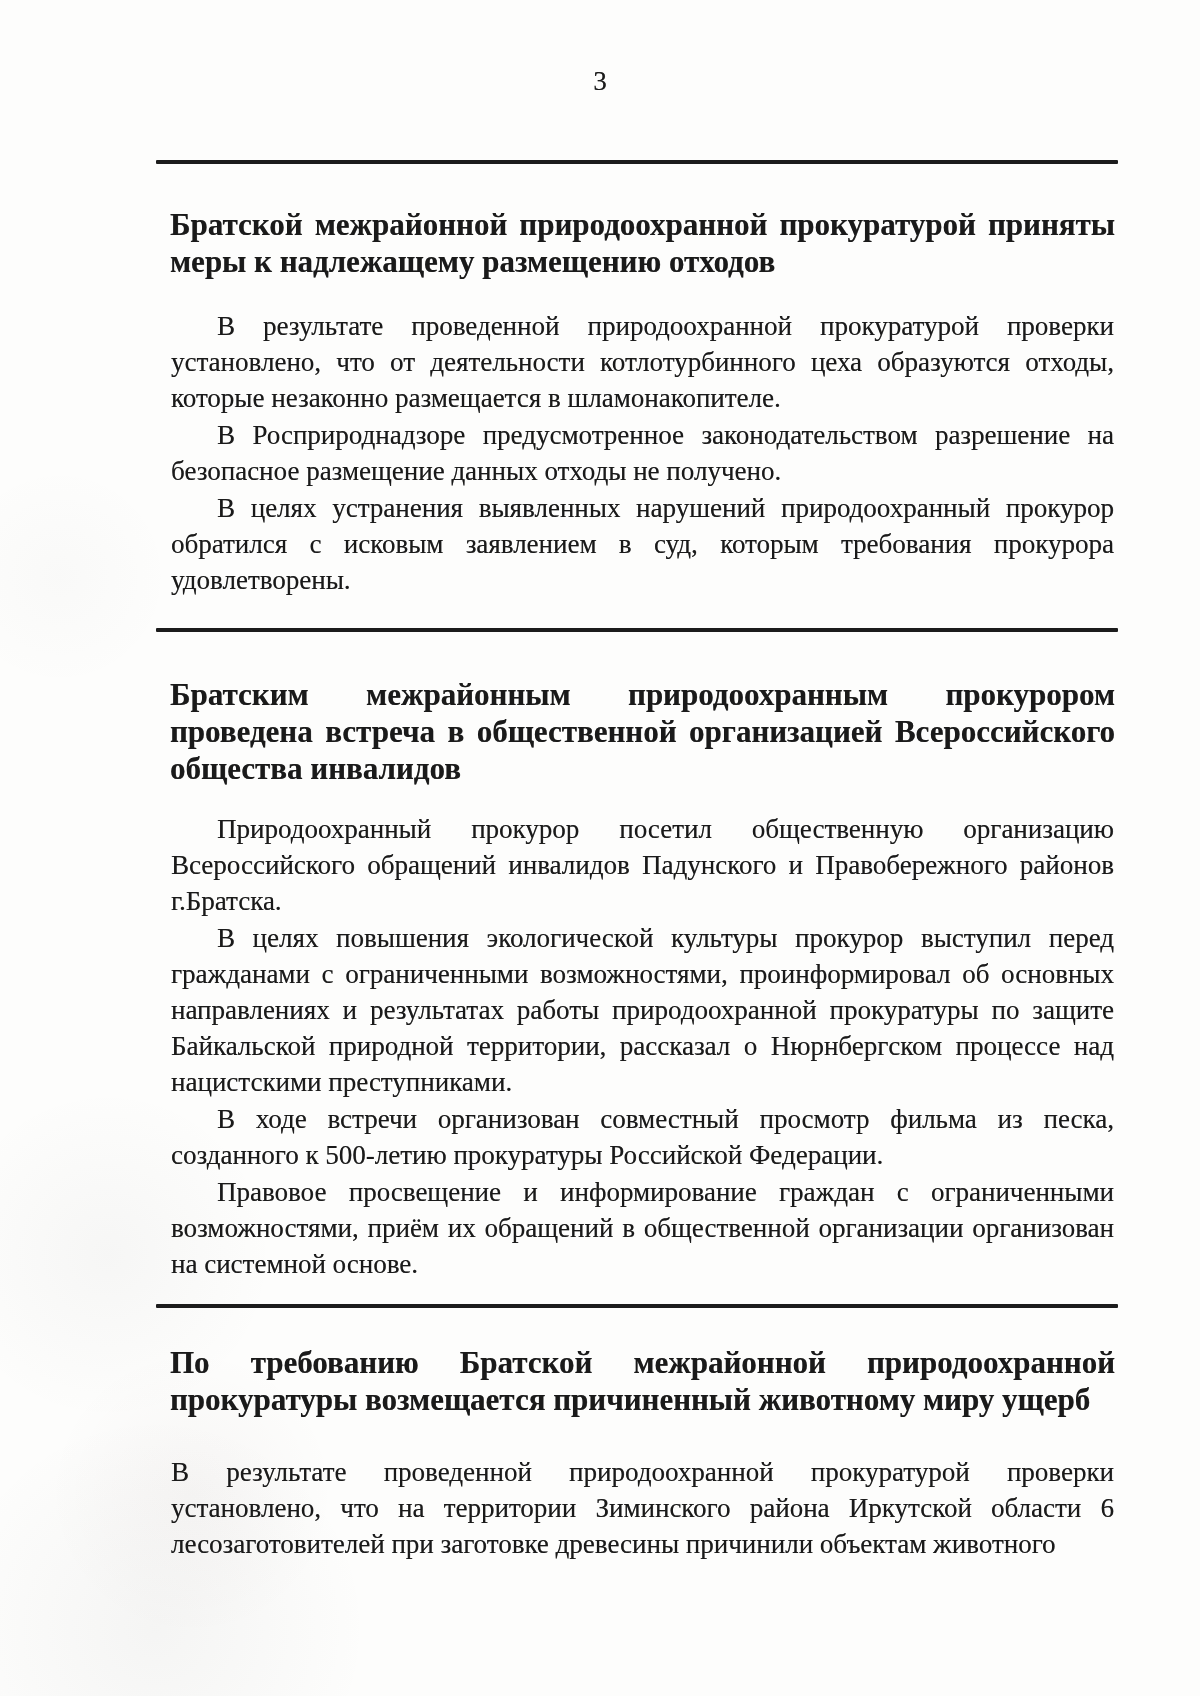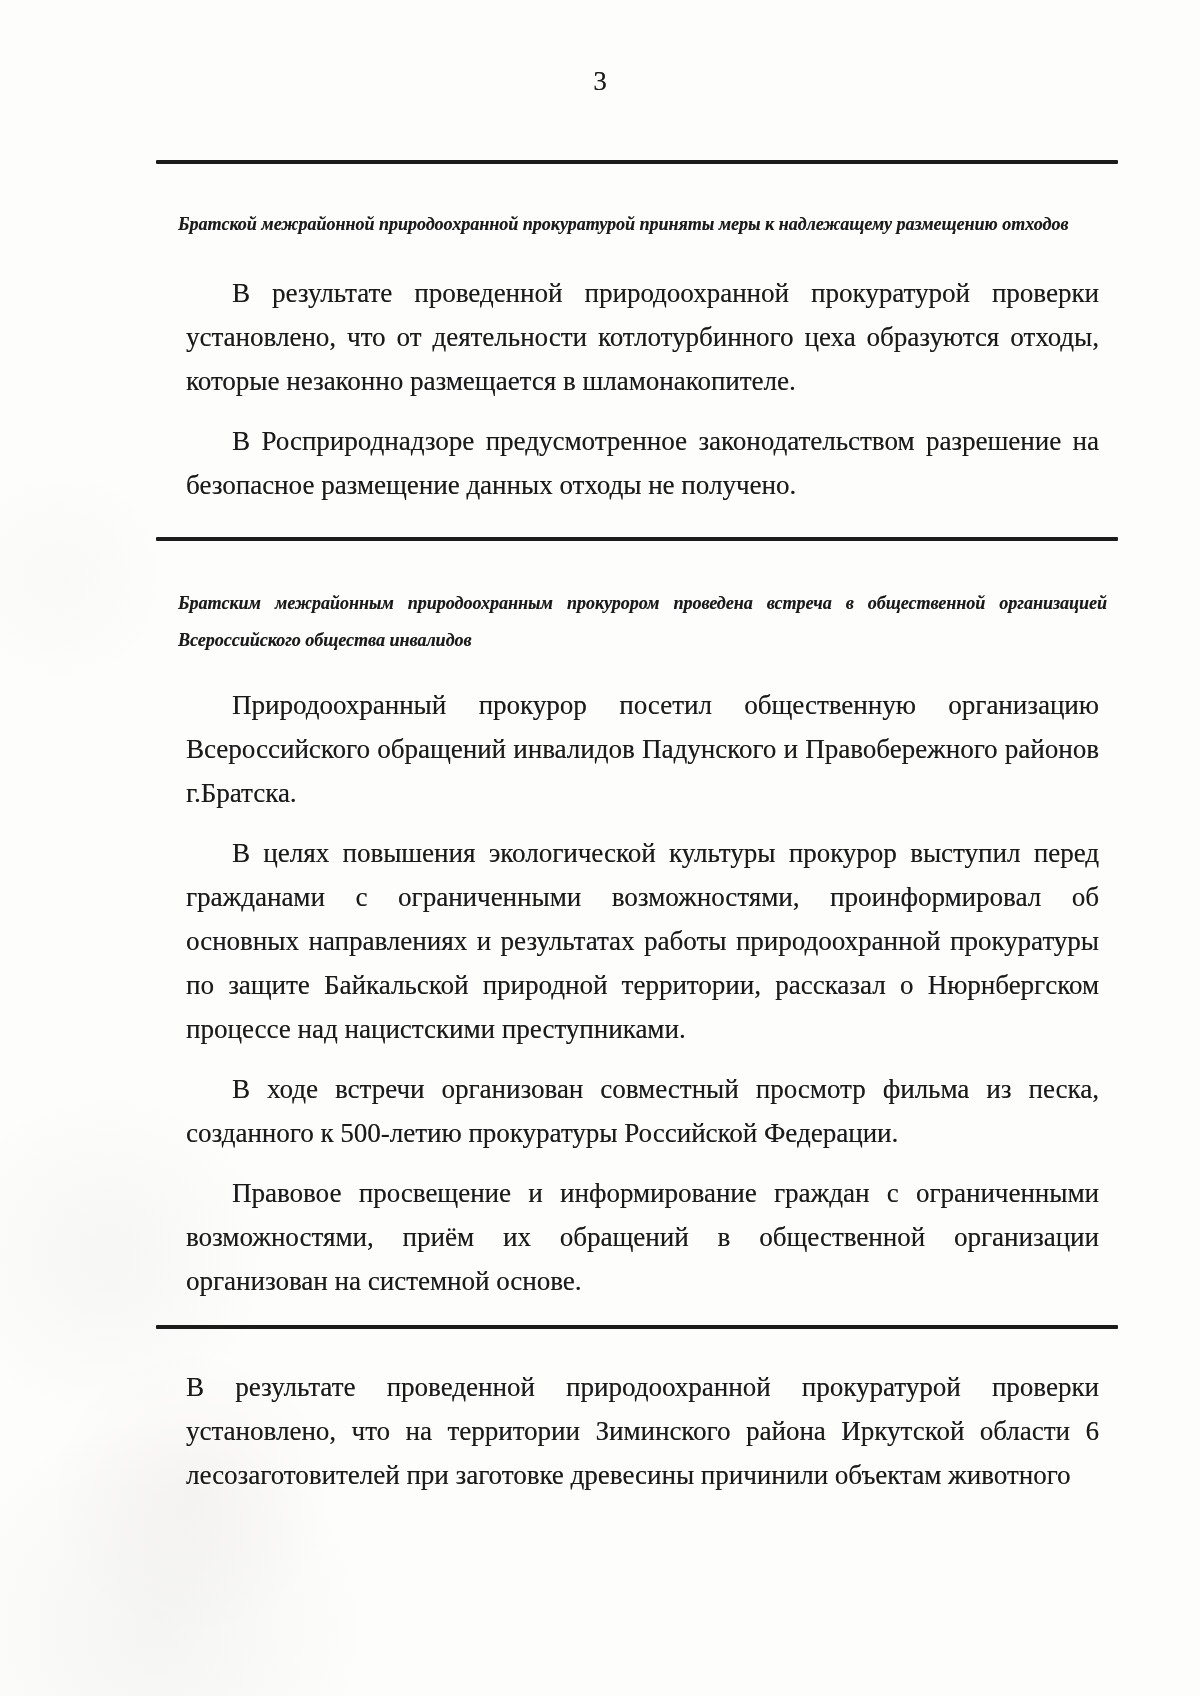--- a/index.html
+++ b/index.html
@@ -38,74 +38,75 @@
     background: #1c1c1c;
     margin-left: -14px;
     width: calc(100% + 17px);
     border-radius: 1px;
   }
   .rule-1 { margin-top: 64px; }
   .rule-2 { margin-top: 30px; }
   .rule-3 { margin-top: 22px; }
   .section-heading {
     font-weight: bold;
-    font-size: 18px;
+    font-size: 31px;
     line-height: 37px;
     text-align: justify;
-    margin: 8px;
-    font-style: italic;
+    margin: 0;
   }
   .heading-1 { margin-top: 42px; }
   .heading-2 { margin-top: 44px; }
   .heading-3 { margin-top: 36px; }
   .paragraphs-1 { margin-top: 28px; }
   .paragraphs-2 { margin-top: 24px; }
   .paragraphs-3 { margin-top: 36px; }
   .para {
     font-size: 27px;
-    line-height: 44px;
+    line-height: 36px;
     text-align: justify;
-    margin: 16px;
+    margin: 1px;
     hyphens: none;
   }
   .para.indent { text-indent: 46px; }
   .para.no-indent { text-indent: 0; }
 </style>
 </head>
 <body>
 
 <div class="page">
   <div class="content">
 
     <div class="page-number">3</div>
 
     <div class="rule rule-1"></div>
 
     <section>
       <h2 class="section-heading heading-1">Братской межрайонной природоохранной прокуратурой приняты меры к надлежащему размещению отходов</h2>
       <div class="paragraphs-1">
         <p class="para indent">В результате проведенной природоохранной прокуратурой проверки установлено, что от деятельности котлотурбинного цеха образуются отходы, которые незаконно размещается в шламонакопителе.</p>
         <p class="para indent">В Росприроднадзоре предусмотренное законодательством разрешение на безопасное размещение данных отходы не получено.</p>
+        <p class="para indent">В целях устранения выявленных нарушений природоохранный прокурор обратился с исковым заявлением в суд, которым требования прокурора удовлетворены.</p>
       </div>
     </section>
 
     <div class="rule rule-2"></div>
 
     <section>
       <h2 class="section-heading heading-2">Братским межрайонным природоохранным прокурором проведена встреча в общественной организацией Всероссийского общества инвалидов</h2>
       <div class="paragraphs-2">
         <p class="para indent">Природоохранный прокурор посетил общественную организацию Всероссийского обращений инвалидов Падунского и Правобережного районов г.Братска.</p>
         <p class="para indent">В целях повышения экологической культуры прокурор выступил перед гражданами с ограниченными возможностями, проинформировал об основных направлениях и результатах работы природоохранной прокуратуры по защите Байкальской природной территории, рассказал о Нюрнбергском процессе над нацистскими преступниками.</p>
         <p class="para indent">В ходе встречи организован совместный просмотр фильма из песка, созданного к 500-летию прокуратуры Российской Федерации.</p>
         <p class="para indent">Правовое просвещение и информирование граждан с ограниченными возможностями, приём их обращений в общественной организации организован на системной основе.</p>
       </div>
     </section>
 
     <div class="rule rule-3"></div>
 
     <section>
+      <h2 class="section-heading heading-3">По требованию Братской межрайонной природоохранной прокуратуры возмещается причиненный животному миру ущерб</h2>
       <div class="paragraphs-3">
         <p class="para no-indent">В результате проведенной природоохранной прокуратурой проверки установлено, что на территории Зиминского района Иркутской области 6 лесозаготовителей при заготовке древесины причинили объектам животного</p>
       </div>
     </section>
 
   </div>
 </div>
 
 </body></html>

